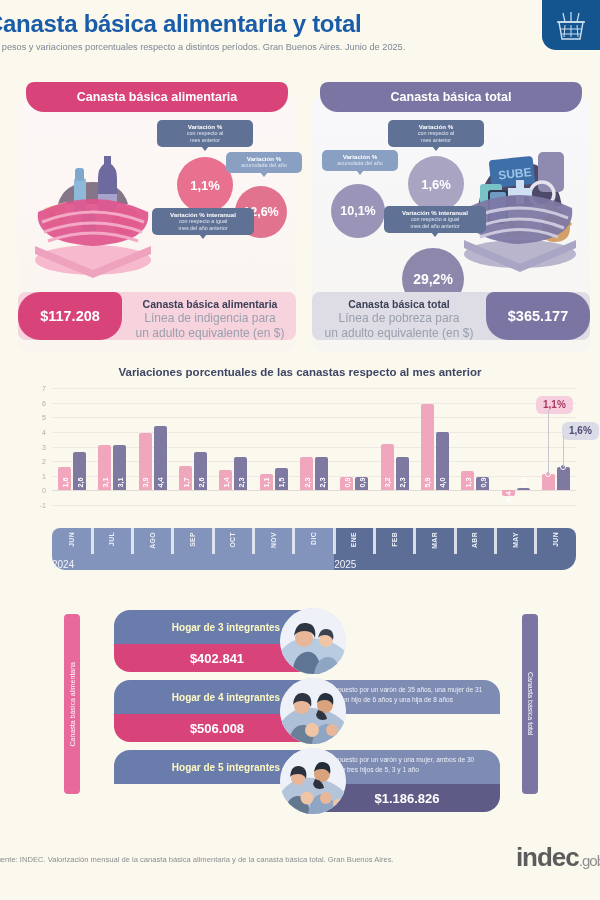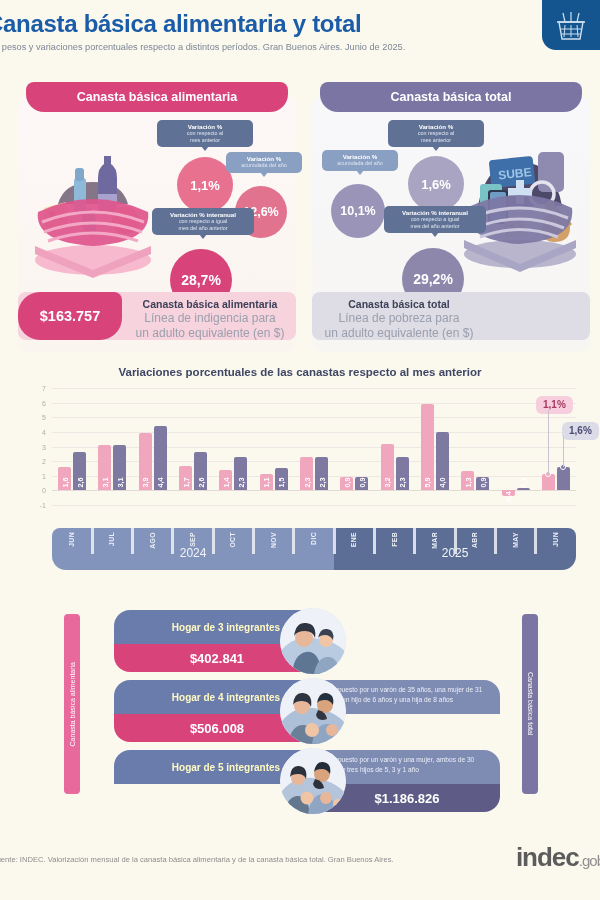--- a/index.html
+++ b/index.html
@@ -140,22 +140,22 @@
   .axis-band { position: absolute; left: 34px; top: 162px; width: 524px; height: 42px; }
   .yearblock { position: absolute; top: 0; height: 42px; }
   .yearblock.y24 { background: #8294bb; border-radius: 8px 0 0 14px; }
   .yearblock.y25 { background: #5c6e96; border-radius: 0 8px 14px 0; }
   .mlabel {
     position: absolute; top: 4px; font-size: 6.8px; font-weight: bold; color: #eef1f7;
     writing-mode: vertical-rl; transform: rotate(180deg); letter-spacing: .4px;
   }
   .msep { position: absolute; top: 0; width: 3px; height: 26px; background: #eff1f6; opacity:.85; }
   .ylabel-year {
-    position: absolute; bottom: 10px; width: 100%; text-align: center;
-    font-size: 12px; color: #f2f4f8;
+    position: absolute; bottom: 0; width: 100%; text-align: left;
+    font-size: 10px; color: #f2f4f8;
   }
 
   
   .hh-wrap { position: absolute; left: 0; top: 604px; width: 600px; height: 212px; }
   .hh-row { position: absolute; left: 114px; width: 386px; height: 62px; }
   .hh-left {
     position: absolute; left: 0; top: 0; width: 206px; height: 62px;
   }
   .hh-left-top {
     position: absolute; top: 0; left: 0; width: 206px; height: 34px;
@@ -267,25 +267,24 @@
       <span class="chip-t">Variación %</span>
       <span class="chip-s">acumulada del año</span>
     </div>
     <div class="circ pink2" style="left:217px; top:104px; width:52px; height:52px; font-size:12.5px;">12,6%</div>
 
     <div class="chip dark" style="left:134px; top:126px; width:102px;">
       <span class="chip-t">Variación % interanual</span>
       <span class="chip-s" style="white-space:pre-line">con respecto a igual
 mes del año anterior</span>
     </div>
-    <div class="circ pink3" style="left:152px; top:167px; width:62px; height:62px; font-size:14px;">28,7%</div>
 
     <div class="price-strip">
       <div class="strip-bg"></div>
-      <div class="strip-amount">$163.757</div>
+      <div class="strip-amount">$117.208</div>
       <div class="strip-text">
         <span class="st-1">Canasta básica alimentaria</span>
         <span class="st-2" style="white-space:pre-line">Línea de indigencia para
 un adulto equivalente (en $)</span>
       </div>
     </div>
   </div>
 
   <div class="panel right">
     <div class="panel-body"></div>
@@ -333,20 +332,21 @@
 
     <div class="chip dark" style="left:72px; top:124px; width:102px;">
       <span class="chip-t">Variación % interanual</span>
       <span class="chip-s" style="white-space:pre-line">con respecto a igual
 mes del año anterior</span>
     </div>
     <div class="circ pur3" style="left:90px; top:166px; width:62px; height:62px; font-size:14px;">29,2%</div>
 
     <div class="price-strip">
       <div class="strip-bg"></div>
+      <div class="strip-amount">$365.177</div>
       <div class="strip-text">
         <span class="st-1">Canasta básica total</span>
         <span class="st-2" style="white-space:pre-line">Línea de pobreza para
 un adulto equivalente (en $)</span>
       </div>
     </div>
   </div>
 </div>
 
 <div class="chart-wrap">

